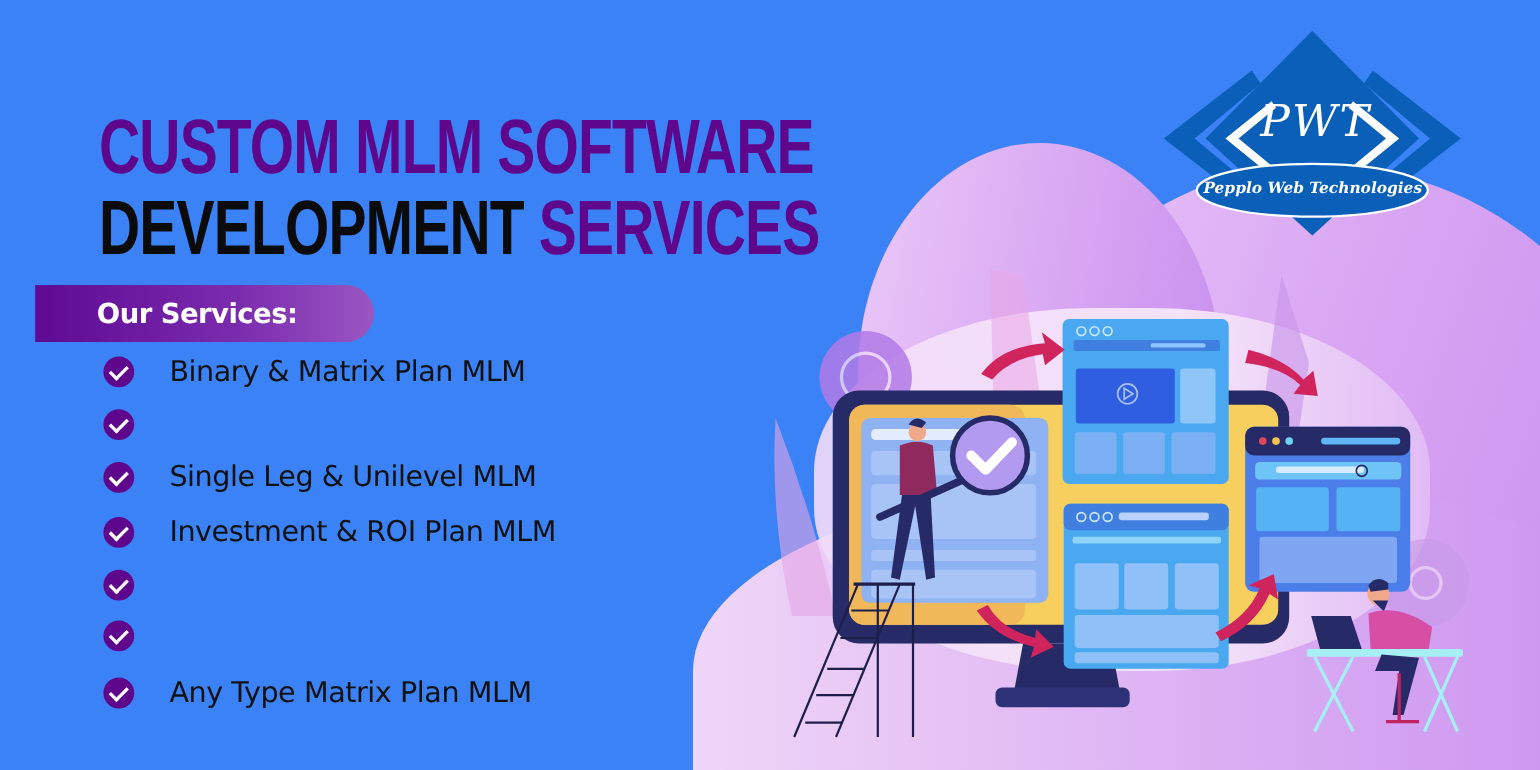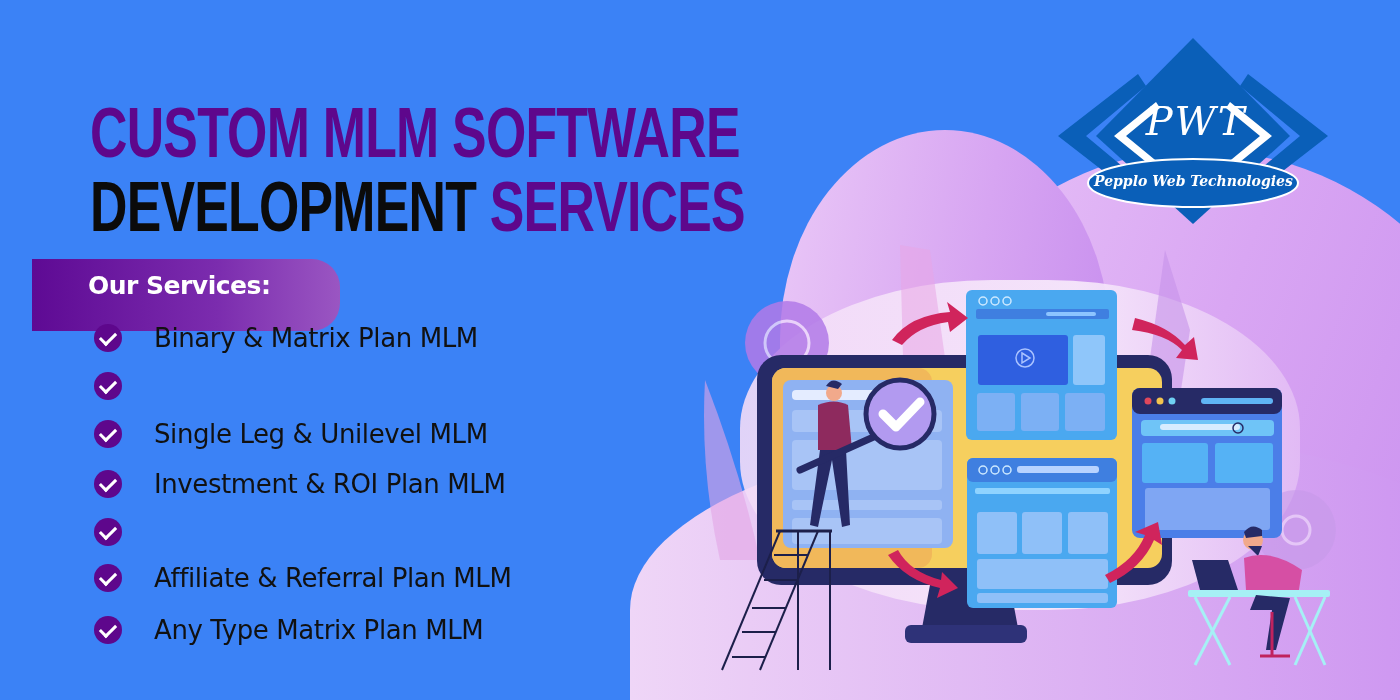--- a/index.html
+++ b/index.html
@@ -20,36 +20,36 @@
             background: linear-gradient(90deg, #f3dcf8 0%, #f8ebfb 60%, #e3bdf5 100%); opacity: .9; }
 
   
   .headline { position: absolute; left: 90px; top: 96px; font-family: "Liberation Sans", sans-serif;
               font-weight: 700; font-size: 70px; line-height: 74px; letter-spacing: -1px;
               transform: scaleX(0.74); transform-origin: left top; white-space: nowrap; }
   .headline .purple { color: #5e078c; }
   .headline .black { color: #0b0b0b; }
 
   
-  .pill { position: absolute; left: 32px; top: 259px; width: 308px; height: 72px;
+  .pill { position: absolute; left: 32px; top: 259px; width: 308px; height: 52px;
           border-radius: 0 28px 28px 0;
           background: linear-gradient(90deg, #5e0a94 0%, #7b2cae 60%, #9a56c2 100%); padding-left: 48px; }
   .pill span { position: absolute; left: 56px; top: 12px; color: #ffffff; font-weight: 700;
                font-size: 25px; font-family: "DejaVu Sans", sans-serif; letter-spacing: -0.5px; }
 
   
   .services { position: absolute; left: 94px; top: 320px; list-style: none; }
   .services li { position: absolute; left: 0; height: 36px; display: flex; align-items: center; white-space: nowrap; }
   .check { width: 28px; height: 28px; border-radius: 50%; background: #5e078c; position: relative; flex: none; }
   .check::after { content: ""; position: absolute; left: 9px; top: 5px; width: 7px; height: 13px;
                   border: solid #ffffff; border-width: 0 3px 3px 0; transform: rotate(45deg); }
   .services .txt { margin-left: 32px; font-family: "DejaVu Sans", sans-serif; font-size: 26px; color: #111111; letter-spacing: -0.4px; }
 
   
-  .logo { position: absolute; left: 1038px; top: 36px; width: 310px; height: 190px; }
+  .logo { position: absolute; left: 1038px; top: 26px; width: 310px; height: 190px; }
   .logo .pwt { position: absolute; left: 88px; top: 62px; width: 140px; text-align: center;
                font-family: "DejaVu Serif", serif; font-style: italic; font-size: 40px; color: #ffffff; letter-spacing: 2px; }
   .logo .sub { position: absolute; left: 56px; top: 137px; width: 200px; 
                font-family: "DejaVu Serif", serif; font-style: italic; font-size: 14px; color: #ffffff; font-weight: 700; }
 
   
   .illus { position: absolute; left: 0; top: 0; width: 1400px; height: 700px; }
 </style>
 </head>
 <body>
@@ -87,21 +87,20 @@
     </li>
     <li style="top:146px">
       <span class="check"></span>
       <span class="txt">Investment &amp; ROI Plan MLM</span>
     </li>
     <li style="top:194px">
       <span class="check"></span>
     </li>
     <li style="top:240px">
       <span class="check"></span>
-      <span class="txt">Affiliate &amp; Referral Plan MLM</span>
     </li>
     <li style="top:292px">
       <span class="check"></span>
       <span class="txt">Any Type Matrix Plan MLM</span>
     </li>
   </ul>
 
   <svg class="illus" viewBox="0 0 1400 700">
 
     <path d="M900 245 L930 250 L955 430 L905 430 Z" fill="#e8a6e6" opacity=".55"></path>

